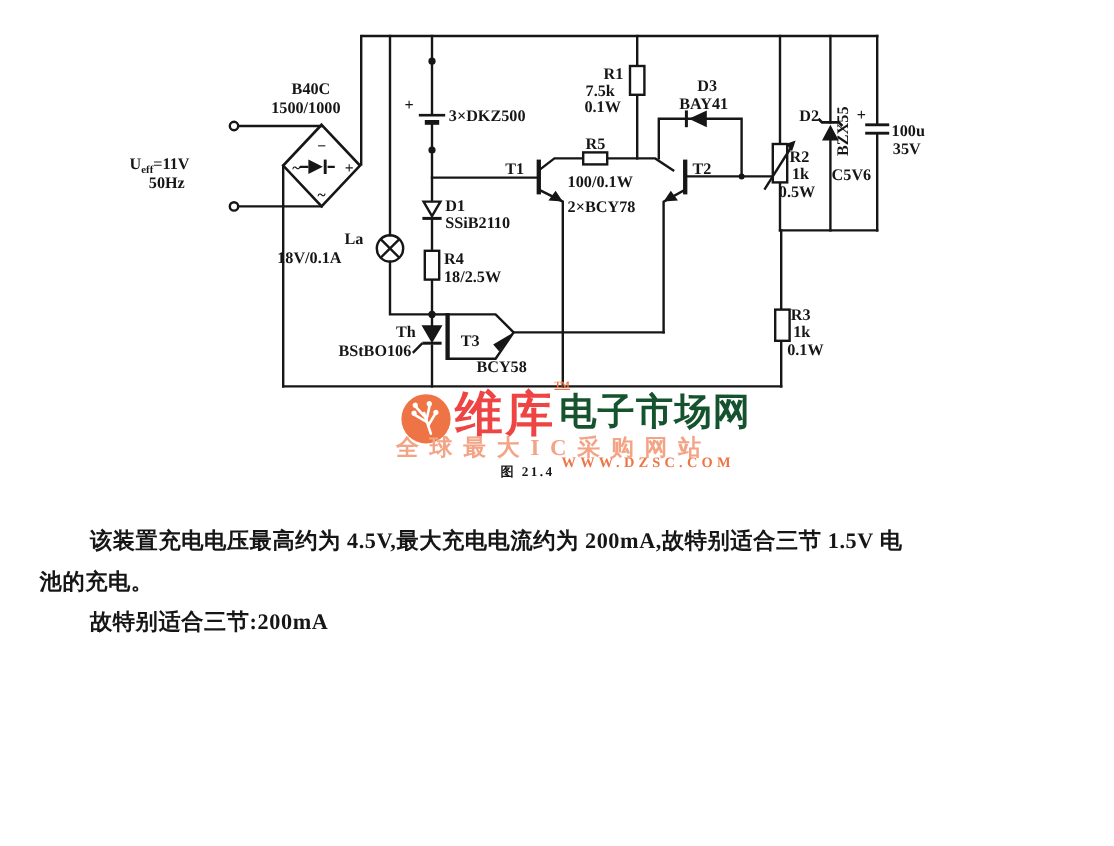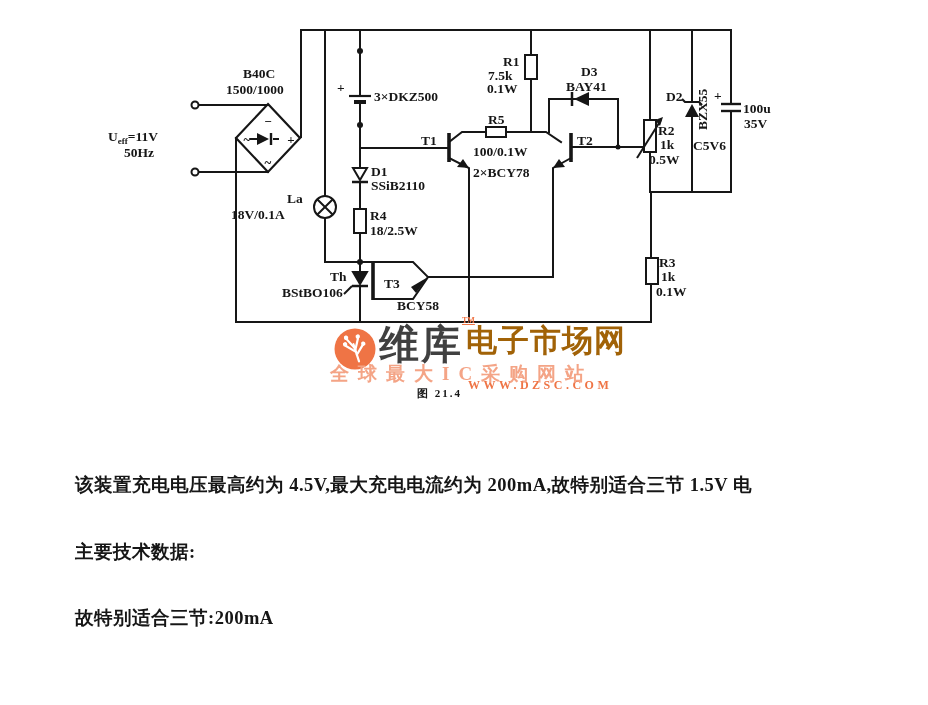--- a/index.html
+++ b/index.html
@@ -4,31 +4,31 @@
 <style>
   html,body{margin:0;padding:0;background:#e8e8e8;}
   #page{position:relative;width:928px;height:705px;background:#ffffff;overflow:hidden;
         font-family:"Liberation Serif","DejaVu Serif",serif;color:#161616;}
   svg text{font-family:"Liberation Serif","DejaVu Serif",serif;fill:#161616;font-weight:bold;}
   .lbl{font-size:13.5px;}
   .mark{font-size:13px;text-anchor:middle;}
   #schematic{position:absolute;left:0;top:0;}
   
   .wm{position:absolute;line-height:1;white-space:nowrap;}
-  #wm-brand{left:379px;top:325px;font-size:40px;font-weight:bold;color:#404040;letter-spacing:2px;}
+  #wm-brand{left:379px;top:325px;font-size:40px;font-weight:bold;color:#ef4444;letter-spacing:2px;}
   #wm-tm{left:462px;top:317px;font-size:8px;font-weight:bold;color:#ef7445;text-decoration:underline;}
-  #wm-suffix{left:466px;top:327px;font-size:31px;font-weight:bold;color:#a16207;letter-spacing:1px;font-family:Liberation Mono, monospace;}
+  #wm-suffix{left:466px;top:327px;font-size:31px;font-weight:bold;color:#14532d;letter-spacing:1px;}
   #wm-url{left:468px;top:351px;font-size:12px;font-weight:bold;color:#ef7445;letter-spacing:3.5px;margin-top:28px;}
   #wm-slogan{left:330px;top:364px;font-size:19px;color:#f4a486;letter-spacing:9px;font-weight:bold;text-align:center;}
   #wm-badge{position:absolute;left:333px;top:328px;}
   #fig-caption{position:absolute;left:417px;top:386px;font-size:11px;font-weight:bold;letter-spacing:2px;}
   
   #bodytext{position:absolute;left:33px;top:436px;width:878px;font-size:18.5px;
             line-height:33.5px;letter-spacing:0.5px;font-weight:bold;}
-  .indent{padding-left:42px;margin-top:33px;}
+  .indent{padding-left:42px;}
 </style>
 </head>
 <body>
 
 <div id="page">
 
   <svg id="schematic" width="928" height="430" viewBox="0 0 928 430">
     <g stroke="#161616" stroke-width="2" fill="none" stroke-linecap="square">
 
       <path d="M302,30 H731"></path>
@@ -239,17 +239,17 @@
   <div class="wm" id="wm-brand">维库</div>
   <div class="wm" id="wm-tm">TM</div>
   <div class="wm" id="wm-suffix">电子市场网</div>
   <div class="wm" id="wm-url">WWW.DZSC.COM</div>
   <div class="wm" id="wm-slogan">全球最大IC采购网站</div>
 
   <div id="fig-caption">图 21.4</div>
 
   <div id="bodytext">
     <div class="indent">该装置充电电压最高约为 4.5V,最大充电电流约为 200mA,故特别适合三节 1.5V 电</div>
-    <div class="indent">主要技术数据:</div>
+    <div>池的充电。</div>
     <div class="indent">故特别适合三节:200mA</div>
   </div>
 
 </div>
 
 </body></html>

